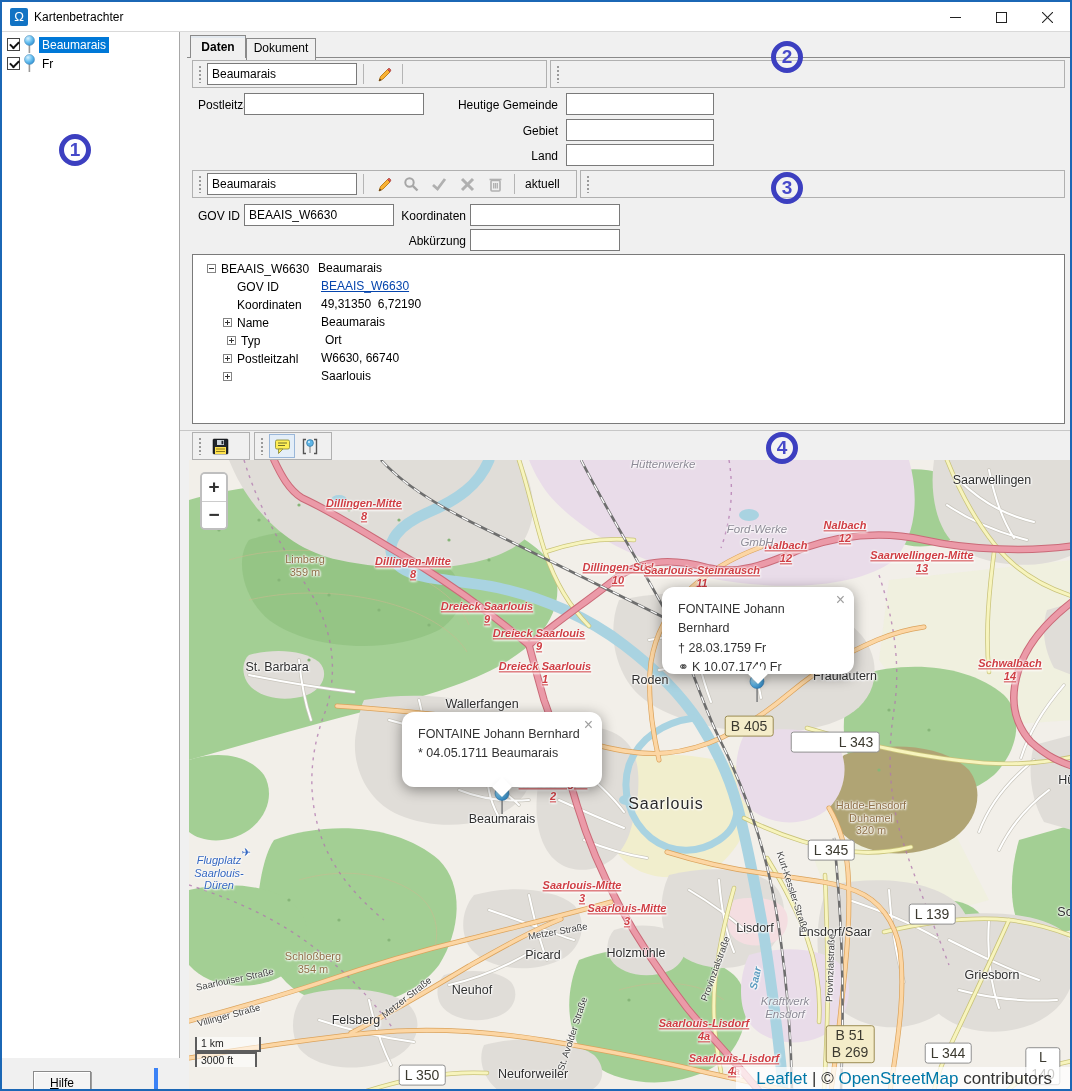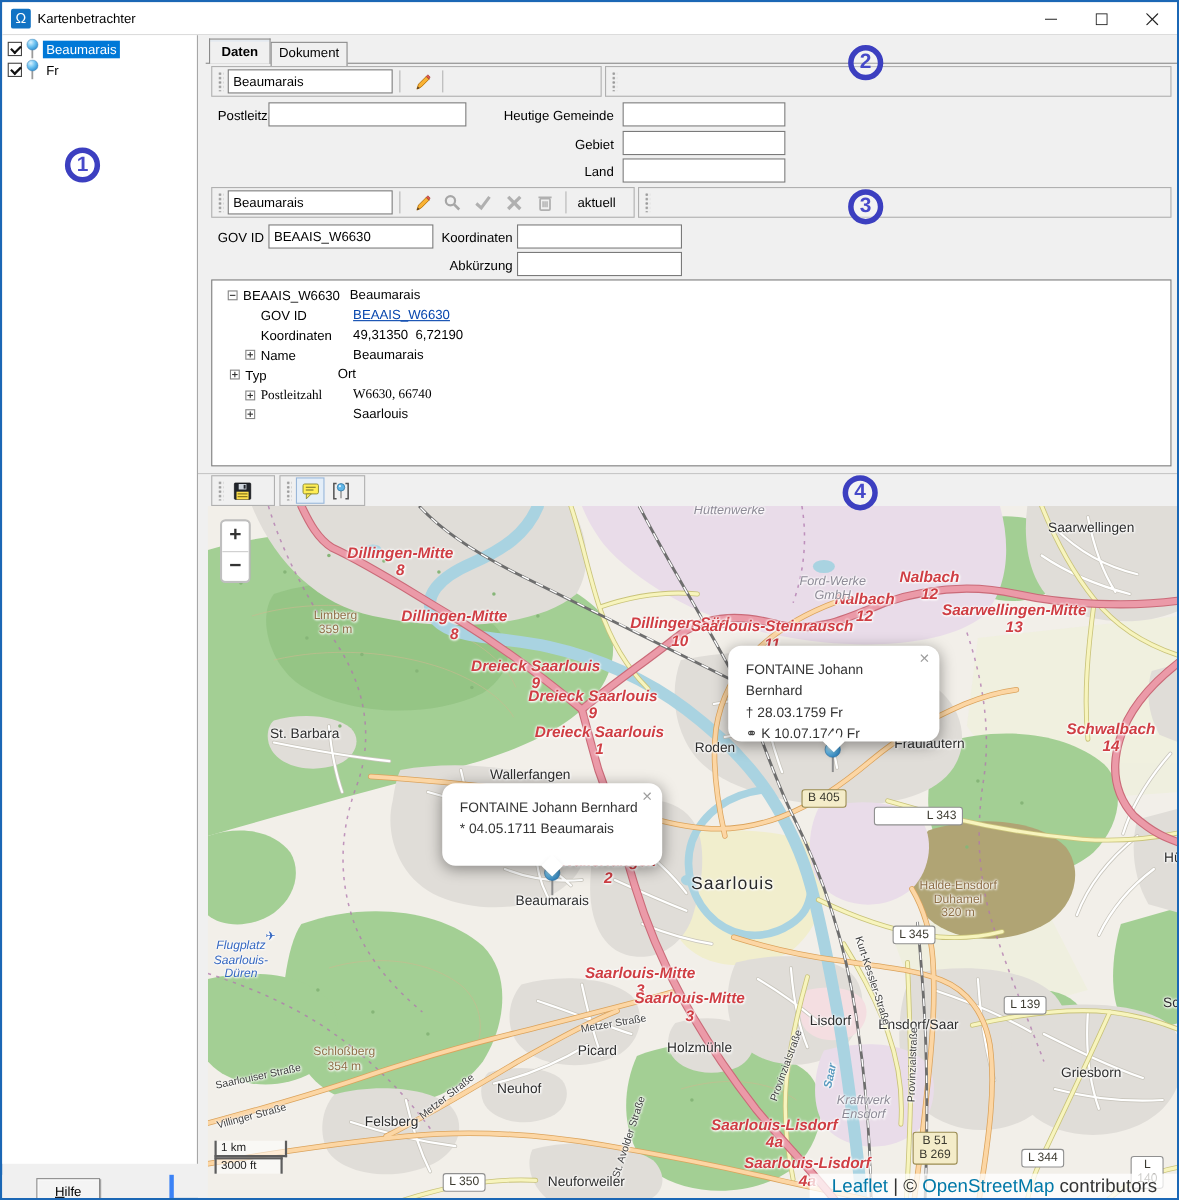--- a/index.html
+++ b/index.html
@@ -56,27 +56,27 @@
   .t-value{white-space:pre;}
   .t-value.link{color:#0645ad;text-decoration:underline;}
   
   .map-strip{position:absolute;left:0px;top:398px;width:892px;height:30px;background:#f0f0f0;border-top:1px solid #c7c7c7;}
   .map-wrap{position:absolute;left:9px;top:428px;width:883px;height:631px;overflow:hidden;background:#f2efe9;}
   .geo{position:absolute;left:0;top:0;width:883px;height:631px;}
   .mlabel{position:absolute;text-align:center;line-height:1.15;white-space:nowrap;
     text-shadow:0 0 2px #fff,0 0 2px #fff,0 0 3px #fff,1px 1px 2px #fff;}
   .mlabel.t{font-size:12.5px;color:#2e2e2e;}
   .mlabel.tb{font-size:16px;color:#2a2a2a;letter-spacing:1px;}
-  .mlabel.e{font-size:14px;color:#cf3e44;font-style:italic;font-weight:700;}
+  .mlabel.e{font-size:11px;color:#cf3e44;font-style:italic;font-weight:700;text-decoration:underline;}
   .mlabel.g{font-size:11.5px;color:#8d8a96;font-style:italic;}
   .mlabel.p{font-size:11px;color:#8e6f46;}
   .mlabel.s{font-size:9.5px;color:#3f3f3f;}
   .mlabel.w{font-size:10.5px;color:#5b9bbf;font-style:italic;font-weight:700;}
   .mlabel.a{font-size:11px;color:#3567c0;font-style:italic;}
-  .badge{position:absolute;transform:translate(-50%,-50%);font-size:11px;line-height:1.2;padding:1px 5px;border-radius:3px;text-align:center;color:#3c3a30;}
+  .badge{position:absolute;transform:translate(-50%,-50%);font-size:14px;line-height:1.2;padding:1px 5px;border-radius:3px;text-align:center;color:#3c3a30;}
   .badge.l{background:#fff;border:1.5px solid #909090;}
   .badge.b{background:#f4ecc9;border:1.5px solid #9b8c52;}
   .marker{position:absolute;transform:translate(-50%,-100%);}
   .popup{position:absolute;background:#fff;border-radius:12px;box-shadow:0 3px 14px rgba(0,0,0,.4);
     padding:13px 22px 10px 16px;font-size:12.5px;color:#333;line-height:1.55;}
   .popup-close{position:absolute;top:5px;right:9px;color:#9e9e9e;font-size:16px;line-height:16px;}
   .popup-tip{position:absolute;left:50%;bottom:-7px;width:14px;height:14px;background:#fff;transform:translateX(-50%) rotate(45deg);box-shadow:3px 3px 6px rgba(0,0,0,.15);}
   .zoomctl{position:absolute;left:11px;top:12px;width:28px;border:2px solid rgba(0,0,0,.25);border-radius:5px;background:#fff;overflow:hidden;}
   .zbtn{width:100%;height:27px;text-align:center;line-height:26px;font-size:19px;font-weight:700;color:#333;background:#fff;}
   .zbtn + .zbtn{border-top:1px solid #ccc;}
@@ -234,22 +234,22 @@
     <div class="field-label ra" style="left:220px;top:176px;width:66px;">Koordinaten</div>
     <input class="text-input" style="left: 290px; top: 172px; width: 150px;" value="">
     <div class="field-label ra" style="left:220px;top:201px;width:66px;">Abkürzung</div>
     <input class="text-input" style="left: 290px; top: 197px; width: 150px;" value="">
 
     <div class="tree-box">
         <div class="tree-row root" style="padding-left: 14px;"><span class="exp minus"></span><span class="t-label">BEAAIS_W6630</span><span class="t-value">Beaumarais</span></div>
         <div class="tree-row" style="padding-left: 30px;"><span class="exp hidden"></span><span class="t-label">GOV ID</span><span class="t-value link">BEAAIS_W6630</span></div>
         <div class="tree-row" style="padding-left: 30px;"><span class="exp hidden"></span><span class="t-label">Koordinaten</span><span class="t-value">49,31350  6,72190</span></div>
         <div class="tree-row" style="padding-left: 30px;"><span class="exp plus"></span><span class="t-label">Name</span><span class="t-value">Beaumarais</span></div>
-        <div class="tree-row" style="padding-left: 16px;"><span class="exp plus"></span><span class="t-label">Typ</span><span class="t-value">Ort</span></div>
-        <div class="tree-row" style="padding-left: 30px; font-family: Liberation Serif, serif;"><span class="exp plus"></span><span class="t-label">Postleitzahl</span><span class="t-value">W6630, 66740</span></div>
+        <div class="tree-row" style="padding-left: 34px;"><span class="exp plus"></span><span class="t-label">Typ</span><span class="t-value">Ort</span></div>
+        <div class="tree-row" style="padding-left: 30px;"><span class="exp plus"></span><span class="t-label">Postleitzahl</span><span class="t-value">W6630, 66740</span></div>
         <div class="tree-row" style="padding-left: 30px;"><span class="exp plus"></span><span class="t-label"></span><span class="t-value">Saarlouis</span></div>
       </div>
 
     <div class="map-strip"></div>
     <div class="toolbar-box" style="left:12px;top:400px;width:58px;">
       <div class="grip"></div>
       <div class="tb-btn">
         <svg width="17" height="17" viewBox="0 0 17 17">
             <rect x="1" y="1" width="15" height="15" rx="1" fill="#20242b" stroke="#000" stroke-width="0.5"></rect>
             <rect x="5" y="2" width="7" height="5" fill="#cfd6dd"></rect>

